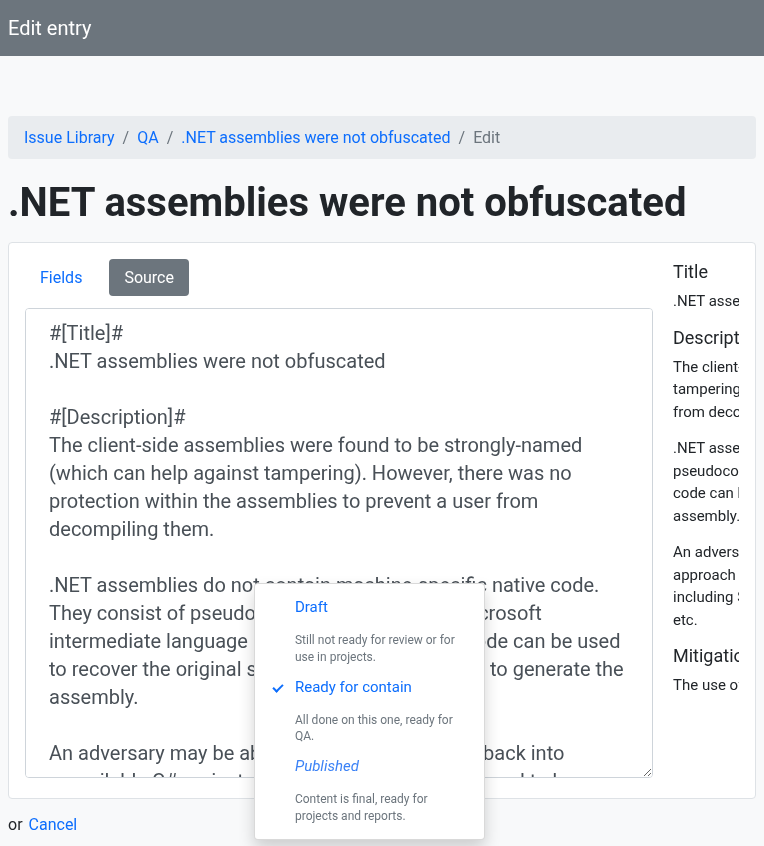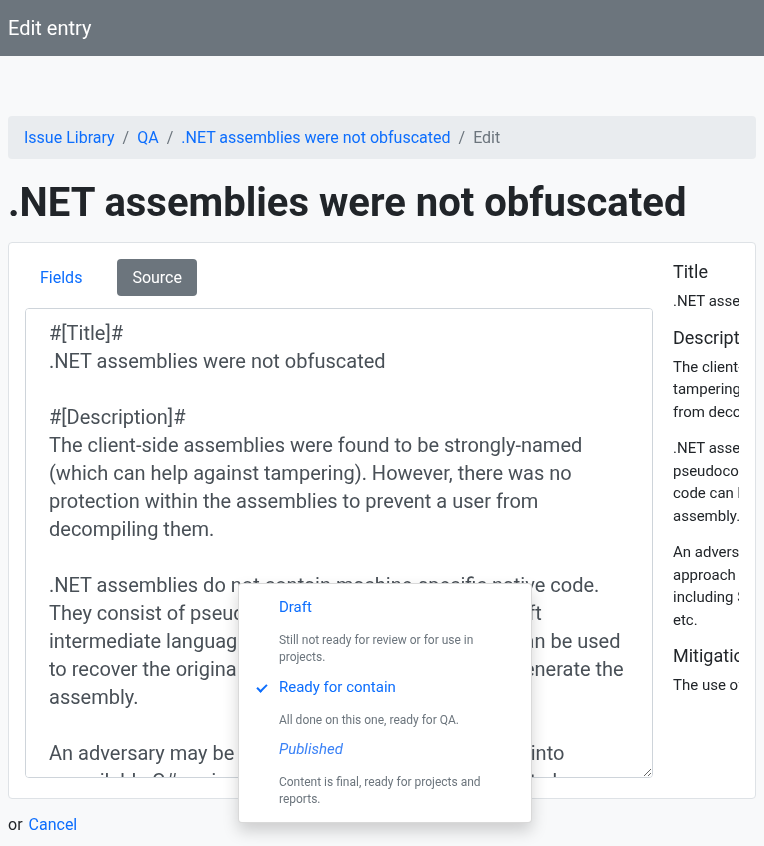--- a/index.html
+++ b/index.html
@@ -8,35 +8,35 @@
     .header h1 { font-size: 20px; font-weight: 400; }
     .main { padding-top: 44px; }
     .breadcrumb { background: #e9ecef; padding: 12px 16px; margin: 16px 8px; border-radius: 4px; display: flex; align-items: center; flex-wrap: wrap; gap: 8px; }
     .breadcrumb a { color: #0d6efd; text-decoration: none; }
     .breadcrumb .sep { color: #6c757d; }
     .breadcrumb .current { color: #6c757d; }
     .page-title { font-size: 40px; font-weight: 700; margin: 20px 8px 16px 8px; }
     .content-wrapper { border: 1px solid #dee2e6; border-radius: 4px; margin: 0 8px; background: #fff; padding: 16px; display: flex; gap: 20px; }
     .left-col { flex: 0 0 628px; }
     .right-col { flex: 1; overflow: hidden; white-space: nowrap; }
-    .tabs { display: flex; gap: 20px; margin-bottom: 12px; }
+    .tabs { display: flex; gap: 12px; margin-bottom: 12px; }
     .tab { padding: 8px 14px; border: 1px solid transparent; border-radius: 4px 4px 0 0; cursor: pointer; color: #0d6efd; font-size: 16px; }
     .tab.active { background: #6c757d; color: #fff; border-radius: 4px; text-align: right; }
     .textarea { width: 100%; height: 470px; border: 1px solid #ced4da; border-radius: 4px; padding: 10px 23px; font-family: inherit; font-size: 20px; line-height: 1.4; resize: vertical; color: #495057; }
     .right-col h3 { font-size: 18px; font-weight: 400; margin-bottom: 8px; margin-top: 2px; }
     .right-col p { font-size: 15px; margin-bottom: 14px; line-height: 1.5; }
     .section-gap { margin-top: 22px; }
     .footer { padding: 16px 8px; display: flex; align-items: center; gap: 6px; }
     .btn-group { display: flex; }
     .btn-primary { background: #0d6efd; color: #fff; border: 1px solid #0d6efd; padding: 8px 14px; border-radius: 4px 0 0 4px; font-size: 16px; cursor: pointer; }
     .btn-caret { background: #0d6efd; color: #fff; border: 1px solid #0d6efd; border-left: 1px solid rgba(255,255,255,0.3); padding: 8px 10px; border-radius: 0 4px 4px 0; cursor: pointer; display: flex; align-items: center; }
     .caret-down { width: 0; height: 0; border-left: 4px solid transparent; border-right: 4px solid transparent; border-top: 5px solid #fff; }
     .or-text { color: #212529; }
     .cancel-link { color: #0d6efd; text-decoration: none; cursor: pointer; }
-    .dropdown { position: absolute; left: 238px; top: 583px; width: 294px; background: #fff; border: 1px solid rgba(0,0,0,.15); border-radius: 4px; box-shadow: 0 0.5rem 1rem rgba(0,0,0,.175); padding: 8px 0; z-index: 1000; }
+    .dropdown { position: absolute; left: 254px; top: 583px; width: 231px; background: #fff; border: 1px solid rgba(0,0,0,.15); border-radius: 4px; box-shadow: 0 0.5rem 1rem rgba(0,0,0,.175); padding: 8px 0; z-index: 1000; }
     .dropdown-item { padding: 6px 16px; cursor: pointer; }
     .dropdown-item .check-col { width: 20px; display: inline-block; vertical-align: top; }
     .dropdown-item .content-col { display: inline-block; width: calc(100% - 24px); vertical-align: top; }
     .dropdown-item .d-title { color: #0d6efd; font-size: 15px; }
     .dropdown-item.published .d-title { color: #3b82f6; font-style: italic; }
     .dropdown-item .d-desc { color: #6c757d; font-size: 12px; margin-top: 16px; line-height: 1.4; }
     .check-icon { width: 14px; height: 14px; position: relative; top: 2px; }
     .check-icon::after { content: ''; position: absolute; left: 2px; top: 4px; width: 8px; height: 4px; border-left: 2px solid #0d6efd; border-bottom: 2px solid #0d6efd; transform: rotate(-45deg); }
     .wrapper { position: relative; }
   </style>

